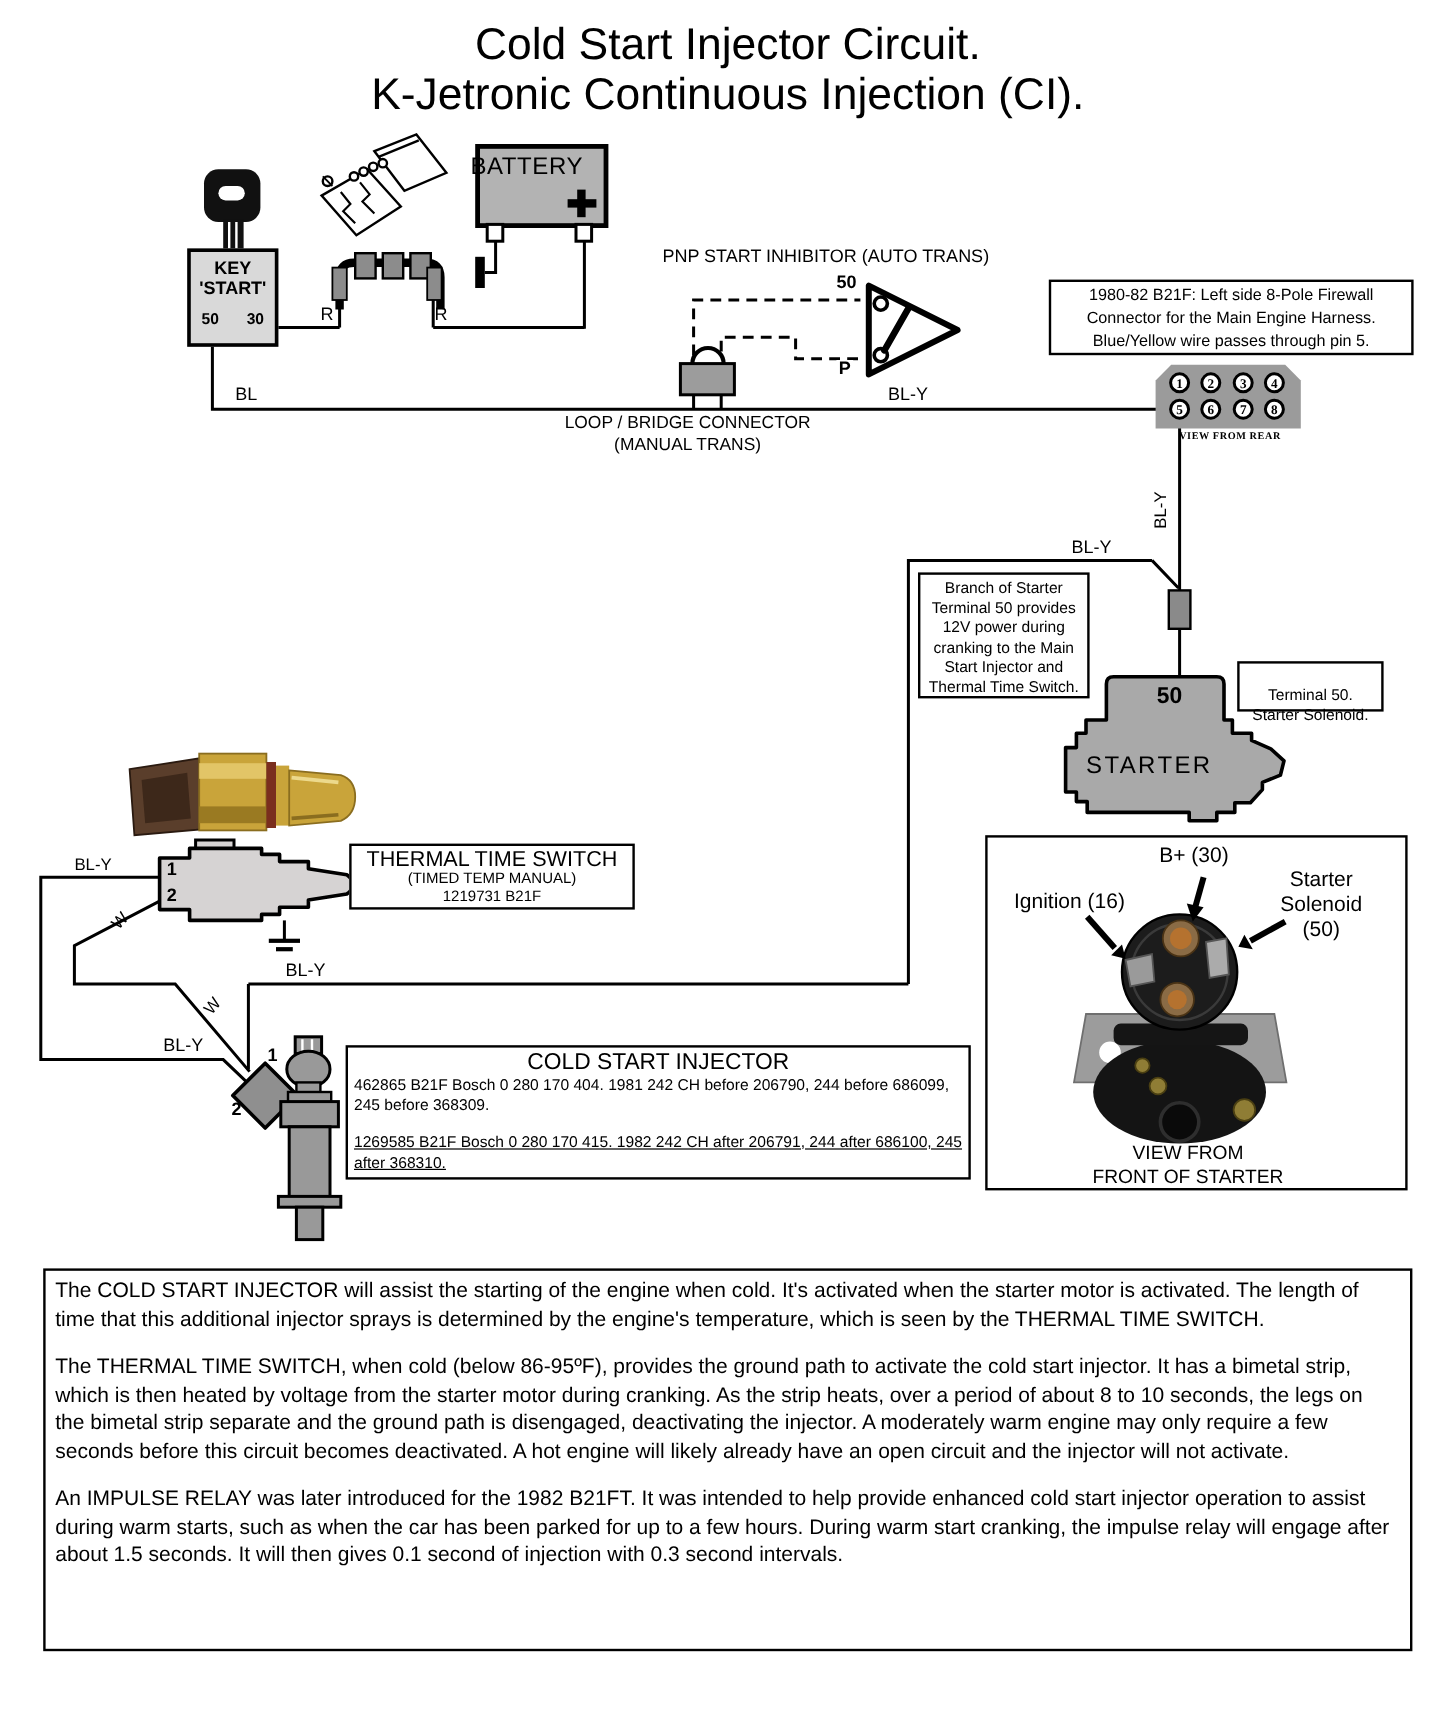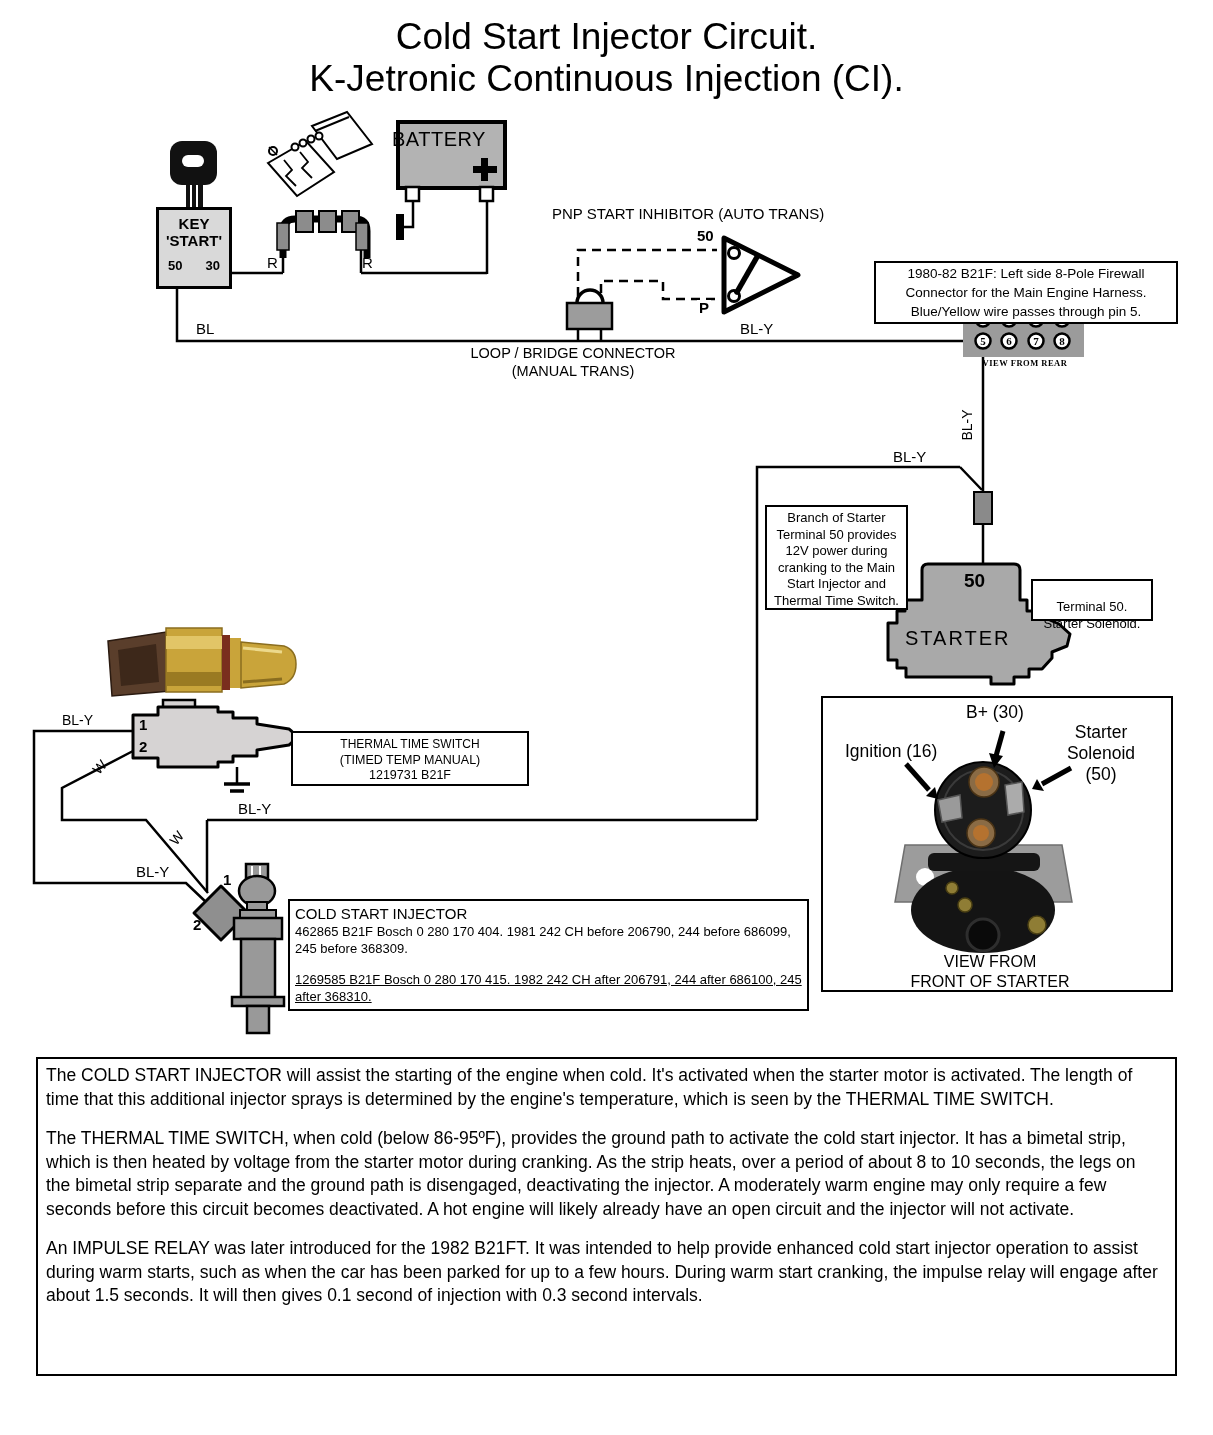--- a/index.html
+++ b/index.html
@@ -2,41 +2,41 @@
 <html><head>
 <meta charset="utf-8">
 <style>
   html,body{margin:0;padding:0;background:#fff;}
   #page{position:relative;width:1213px;height:1435px;background:#fff;overflow:hidden;
         font-family:"Liberation Sans",sans-serif;color:#000;}
   #diagram-svg{position:absolute;left:0;top:0;}
   .abs{position:absolute;}
   .lbl{position:absolute;font-size:15px;white-space:nowrap;line-height:1;}
   .bold{font-weight:bold;}
-  .box{position:absolute;background:#fff;border:2px solid #000;text-align:center;box-sizing:border-box;margin-top:28px;}
+  .box{position:absolute;background:#fff;border:2px solid #000;text-align:center;box-sizing:border-box;}
   .title{position:absolute;left:0;top:16px;width:1213px;text-align:center;
          font-size:37px;line-height:42px;}
   .keybox{position:absolute;left:156px;top:207px;width:76px;height:82px;box-sizing:border-box;
           background:#d9d9d9;border:3px solid #000;text-align:center;}
   .keybox .kl{font-size:15px;font-weight:bold;line-height:17px;}
   .keybox .kterm{display:flex;justify-content:space-between;padding:0 9px;margin-top:9px;
           font-size:13px;font-weight:bold;}
   .rot90{transform:rotate(-90deg);transform-origin:50% 50%;}
   .rot45{transform:rotate(-47deg);transform-origin:50% 50%;}
   .rot50{transform:rotate(-50deg);transform-origin:50% 50%;}
   .centerbox div{white-space:nowrap;}
   .fwnote{font-size:13.5px;line-height:19px;padding-top:1px;}
   .branchnote{font-size:13px;line-height:16.5px;padding-top:3px;}
   .t50note{font-size:13px;line-height:17px;padding-top:17px;}
-  .ttsbox .l1{font-size:12px;line-height:18px;margin-top:2px;}
+  .ttsbox .l1{font-size:18px;line-height:18px;margin-top:2px;}
   .ttsbox .l2,.ttsbox .l3{font-size:12.5px;line-height:15px;}
   .viewrear{position:absolute;left:975px;top:358px;width:100px;text-align:center;
             font-family:"Liberation Serif",serif;font-weight:bold;font-size:8.5px;letter-spacing:.5px;}
   .injbox{text-align:left;padding:2px 5px;}
-  .injbox .ititle{text-align:left;font-size:15px;line-height:21px;}
+  .injbox .ititle{text-align:center;font-size:19px;line-height:21px;}
   .injbox p{margin:0;font-size:13px;line-height:16.5px;}
   .injbox p + p{margin-top:15px;text-decoration:underline;}
   .photolbl{position:absolute;font-size:17.5px;line-height:21px;white-space:nowrap;}
   .notesbox{position:absolute;left:36px;top:1057px;width:1141px;height:319px;box-sizing:border-box;
             background:#fff;border:2.5px solid #000;padding:5px 12px 0 8px;}
   .notesbox p{margin:0 0 16px 0;font-size:17.5px;line-height:23.5px;}
 </style>
 </head>
 <body>
 

